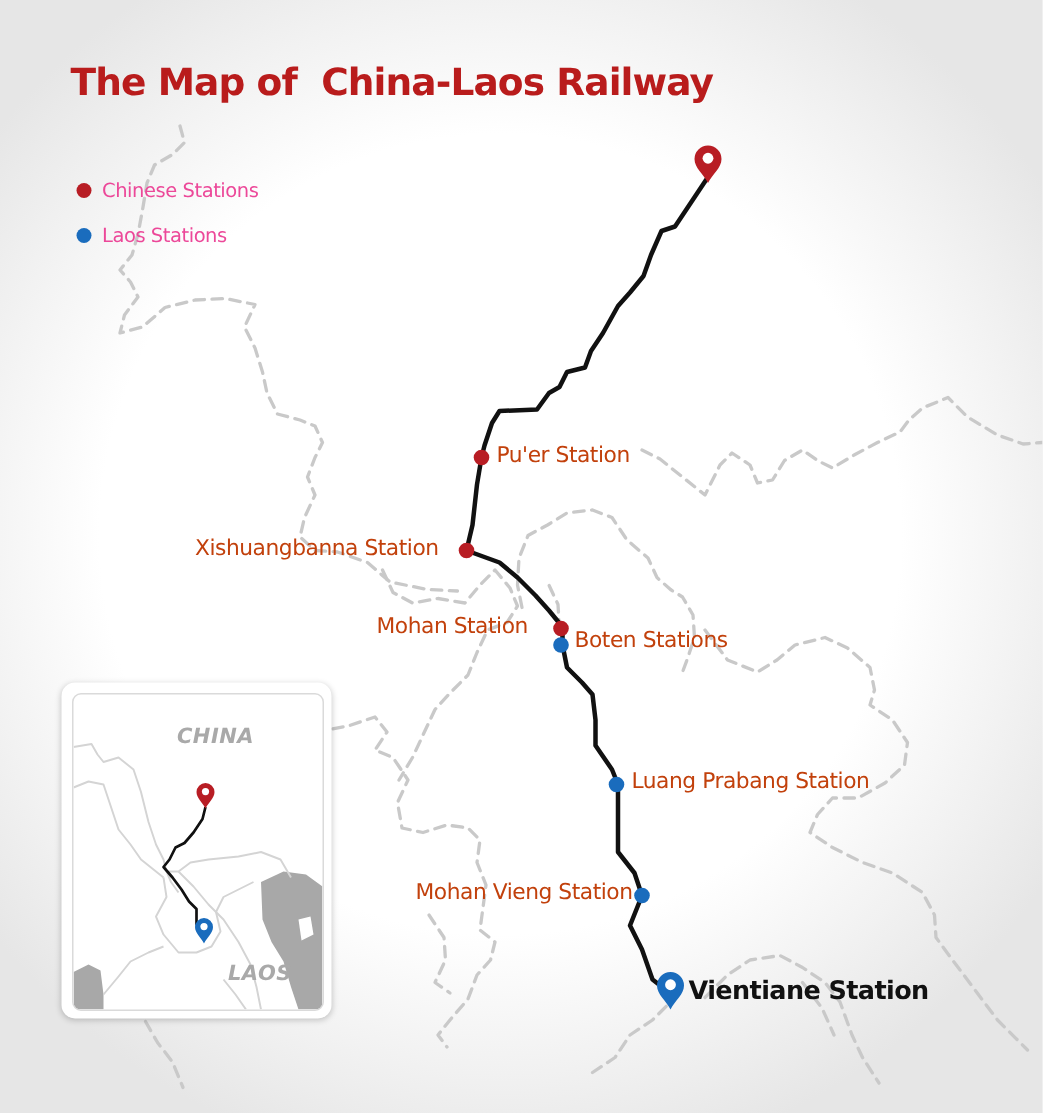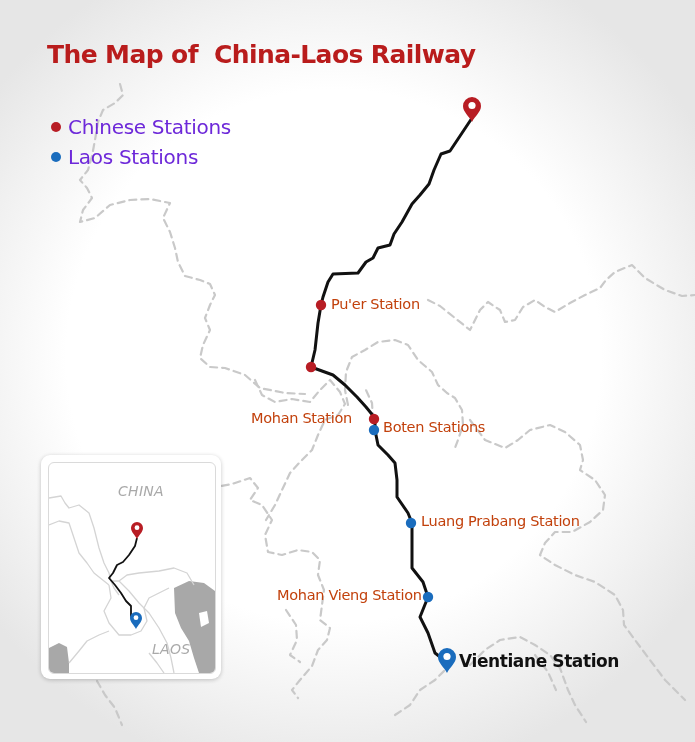--- a/index.html
+++ b/index.html
@@ -7,29 +7,29 @@
          font-family:"DejaVu Sans", "Liberation Sans", sans-serif; }
   #stage { position:absolute; left:0; top:0; width:695px; height:742px; }
   .bg { position:absolute; inset:0;
         background:
           radial-gradient(ellipse 62% 58% at 48% 48%, #ffffff 0%, #ffffff 62%, #f2f2f2 82%, #e6e6e6 100%),
           #ececec; }
   svg { position:absolute; left:0; top:0; }
   .title { position:absolute; left:47px; top:40px; font-size:25px; font-weight:bold;
            color:#b91c1c; letter-spacing:-0.6px; white-space:pre; }
   .legend { position:absolute; left:51px; top:112px; }
-  .legend-item { display:flex; align-items:center; height:30px; font-size:20px; color:#6d28d9; letter-spacing:-0.3px; }
+  .legend-item { display:flex; align-items:center; height:30px; font-size:13px; color:#ec4899; letter-spacing:-0.3px; }
   .legend-dot { width:10px; height:10px; border-radius:50%; margin-right:7px; }
   .lbl { position:absolute; font-size:14.5px; color:#c2410c; white-space:nowrap; letter-spacing:-0.3px; }
   .lbl.big { font-size:17px; font-weight:bold; color:#111; letter-spacing:-0.4px; }
   .inset { position:absolute; left:41px; top:455px; width:180px; height:224px;
            background:#fff; border-radius:9px; box-shadow:0 1px 4px rgba(0,0,0,0.22); }
   .inset-inner { position:absolute; left:7px; top:7px; width:166px; height:210px;
                  border:1px solid #dadada; border-radius:6px; overflow:hidden; background:#fff; }
-  .inset-label { position:absolute; font-size:14px; font-weight:normal; font-style:italic; color:#a9a9a9; letter-spacing:0.3px; }
+  .inset-label { position:absolute; font-size:14px; font-weight:bold; font-style:italic; color:#a9a9a9; letter-spacing:0.3px; }
 </style>
 </head>
 <body>
 
 <div id="stage">
   <div class="bg"></div>
 
   <svg width="695" height="742" viewBox="0 0 695 742">
     <g fill="none" stroke="#c9c9c9" stroke-width="2.2" stroke-dasharray="7 5" stroke-linecap="round" stroke-linejoin="round">
 
@@ -80,20 +80,21 @@
       <span class="legend-dot" style="background:#b81d24"></span>
       <span>Chinese Stations</span>
     </div>
     <div class="legend-item">
       <span class="legend-dot" style="background:#1a6cbd"></span>
       <span>Laos Stations</span>
     </div>
   </div>
 
   <div class="lbl" style="left:331px; top:296px;">Pu'er Station</div>
+  <div class="lbl" style="left:130px; top:358px;">Xishuangbanna Station</div>
   <div class="lbl" style="left:251px; top:410px;">Mohan Station</div>
   <div class="lbl" style="left:383px; top:419px;">Boten Stations</div>
   <div class="lbl" style="left:421px; top:513px;">Luang Prabang Station</div>
   <div class="lbl" style="left:277px; top:587px;">Mohan Vieng Station</div>
   <div class="lbl big" style="left:459px; top:651px;">Vientiane Station</div>
 
   <div class="inset">
     <div class="inset-inner">
       <svg width="166" height="210" viewBox="0 0 166 210">
 

